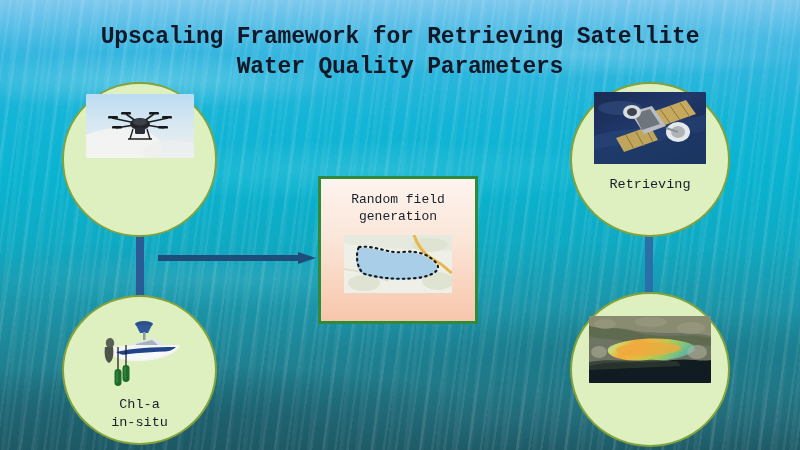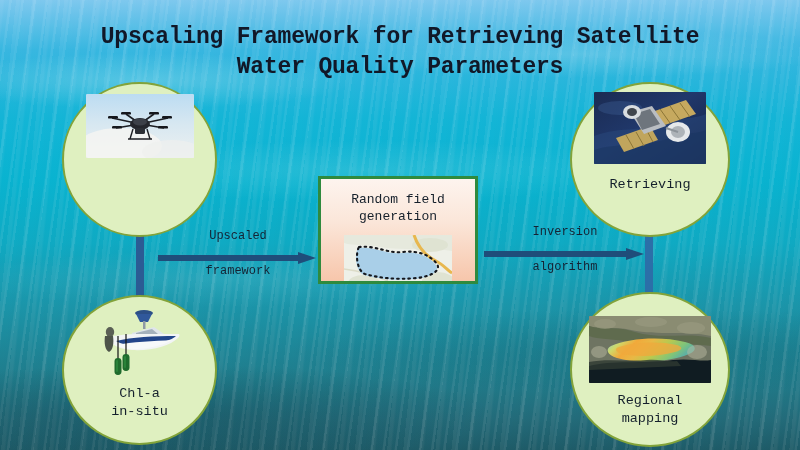--- a/index.html
+++ b/index.html
@@ -109,21 +109,21 @@
   }
   .node-label {
     color: #14202c;
     font-size: 13.5px;
     line-height: 18px;
     text-align: center;
     white-space: pre-line;
   }
 
   #node-uav      { left: 62px;  top: 82px;  width: 155px; height: 155px; }
-  #node-chla     { left: 62px;  top: 295px; width: 155px; height: 150px; }
+  #node-chla     { left: 62px;  top: 295px; width: 155px; height: 150px; justify-content: center; }
   #node-sat      { left: 570px; top: 82px;  width: 160px; height: 155px; }
   #node-regional { left: 570px; top: 292px; width: 160px; height: 155px; }
 
   .node .thumb {
     border-radius: 1px;
     overflow: hidden;
     position: relative;
   }
 
   #node-uav .thumb      { margin-top: 10px; width: 108px; height: 64px; }
@@ -135,21 +135,21 @@
   #node-sat .node-label      { margin-top: 12px; }
   #node-regional .node-label { margin-top: 9px; }
   #node-chla .node-label     { margin-top: 4px; }
 
   
   #process-box {
     position: absolute;
     left: 318px;
     top: 176px;
     width: 160px;
-    height: 108px;
+    height: 148px;
     box-sizing: border-box;
     border: 3px solid #2f8a3e;
     background: linear-gradient(to bottom, #fdf4ee 0%, #fbe6d9 42%, #f7c6ab 100%);
     z-index: 14;
     display: flex;
     flex-direction: column;
     align-items: center;
   }
   #process-box .box-label {
     margin-top: 12px;
@@ -349,22 +349,20 @@
                  C68 41 44 41 30 37 C26 35 26 32 30 31 Z" fill="#f0a93c" opacity=".78"></path>
 
         <path d="M0 50 C22 44 54 48 84 44 C102 42 112 46 122 44 L122 67 L0 67 Z" fill="#101c22"></path>
         <path d="M0 46 C18 42 40 46 58 44 C70 43 78 46 88 45 L92 50 L0 54 Z" fill="#2e3a32" opacity=".8"></path>
         <g fill="#b8b9a0" opacity=".5">
           <ellipse cx="108" cy="36" rx="10" ry="7"></ellipse>
           <ellipse cx="10" cy="36" rx="8" ry="6"></ellipse>
         </g>
       </svg>
     </div>
-    <div class="node-label">Regional
-mapping</div>
   </div>
 
   <div id="process-box">
     <div class="box-label">Random field
 generation</div>
     <div class="thumb">
       <svg width="108" height="58" viewBox="0 0 108 58">
         <rect width="108" height="58" fill="#eef0e8"></rect>
 
         <path d="M0 0 L108 0 L108 16 C84 12 60 16 36 12 C20 9 10 11 0 8 Z" fill="#e6e9dd"></path>
@@ -384,26 +382,16 @@
                  C97 35 89 41 73 43 C53 45 35 43 21 39 C13 36 11 19 15 12 Z" fill="none" stroke="#15171c" stroke-width="2.1" stroke-dasharray="1.6 4" stroke-linecap="round"></path>
       </svg>
     </div>
   </div>
 
   <div class="arrow-group" id="arrow-left">
     <svg class="arrow-svg" width="160" height="16" viewBox="0 0 160 16">
       <rect x="0" y="5" width="142" height="6" fill="#1f4d7a"></rect>
       <polygon points="140,2 158,8 140,14" fill="#1f4d7a"></polygon>
     </svg>
-    <div class="lbl top">Upscaled</div>
-    <div class="lbl bottom">framework</div>
-  </div>
-
-  <div class="arrow-group" id="arrow-right">
-    <svg class="arrow-svg" width="162" height="16" viewBox="0 0 162 16">
-      <rect x="0" y="5" width="144" height="6" fill="#1f4d7a"></rect>
-      <polygon points="142,2 160,8 142,14" fill="#1f4d7a"></polygon>
-    </svg>
-    <div class="lbl top">Inversion</div>
-    <div class="lbl bottom">algorithm</div>
-  </div>
+  </div>
+
 
 </div>
 
 </body></html>

